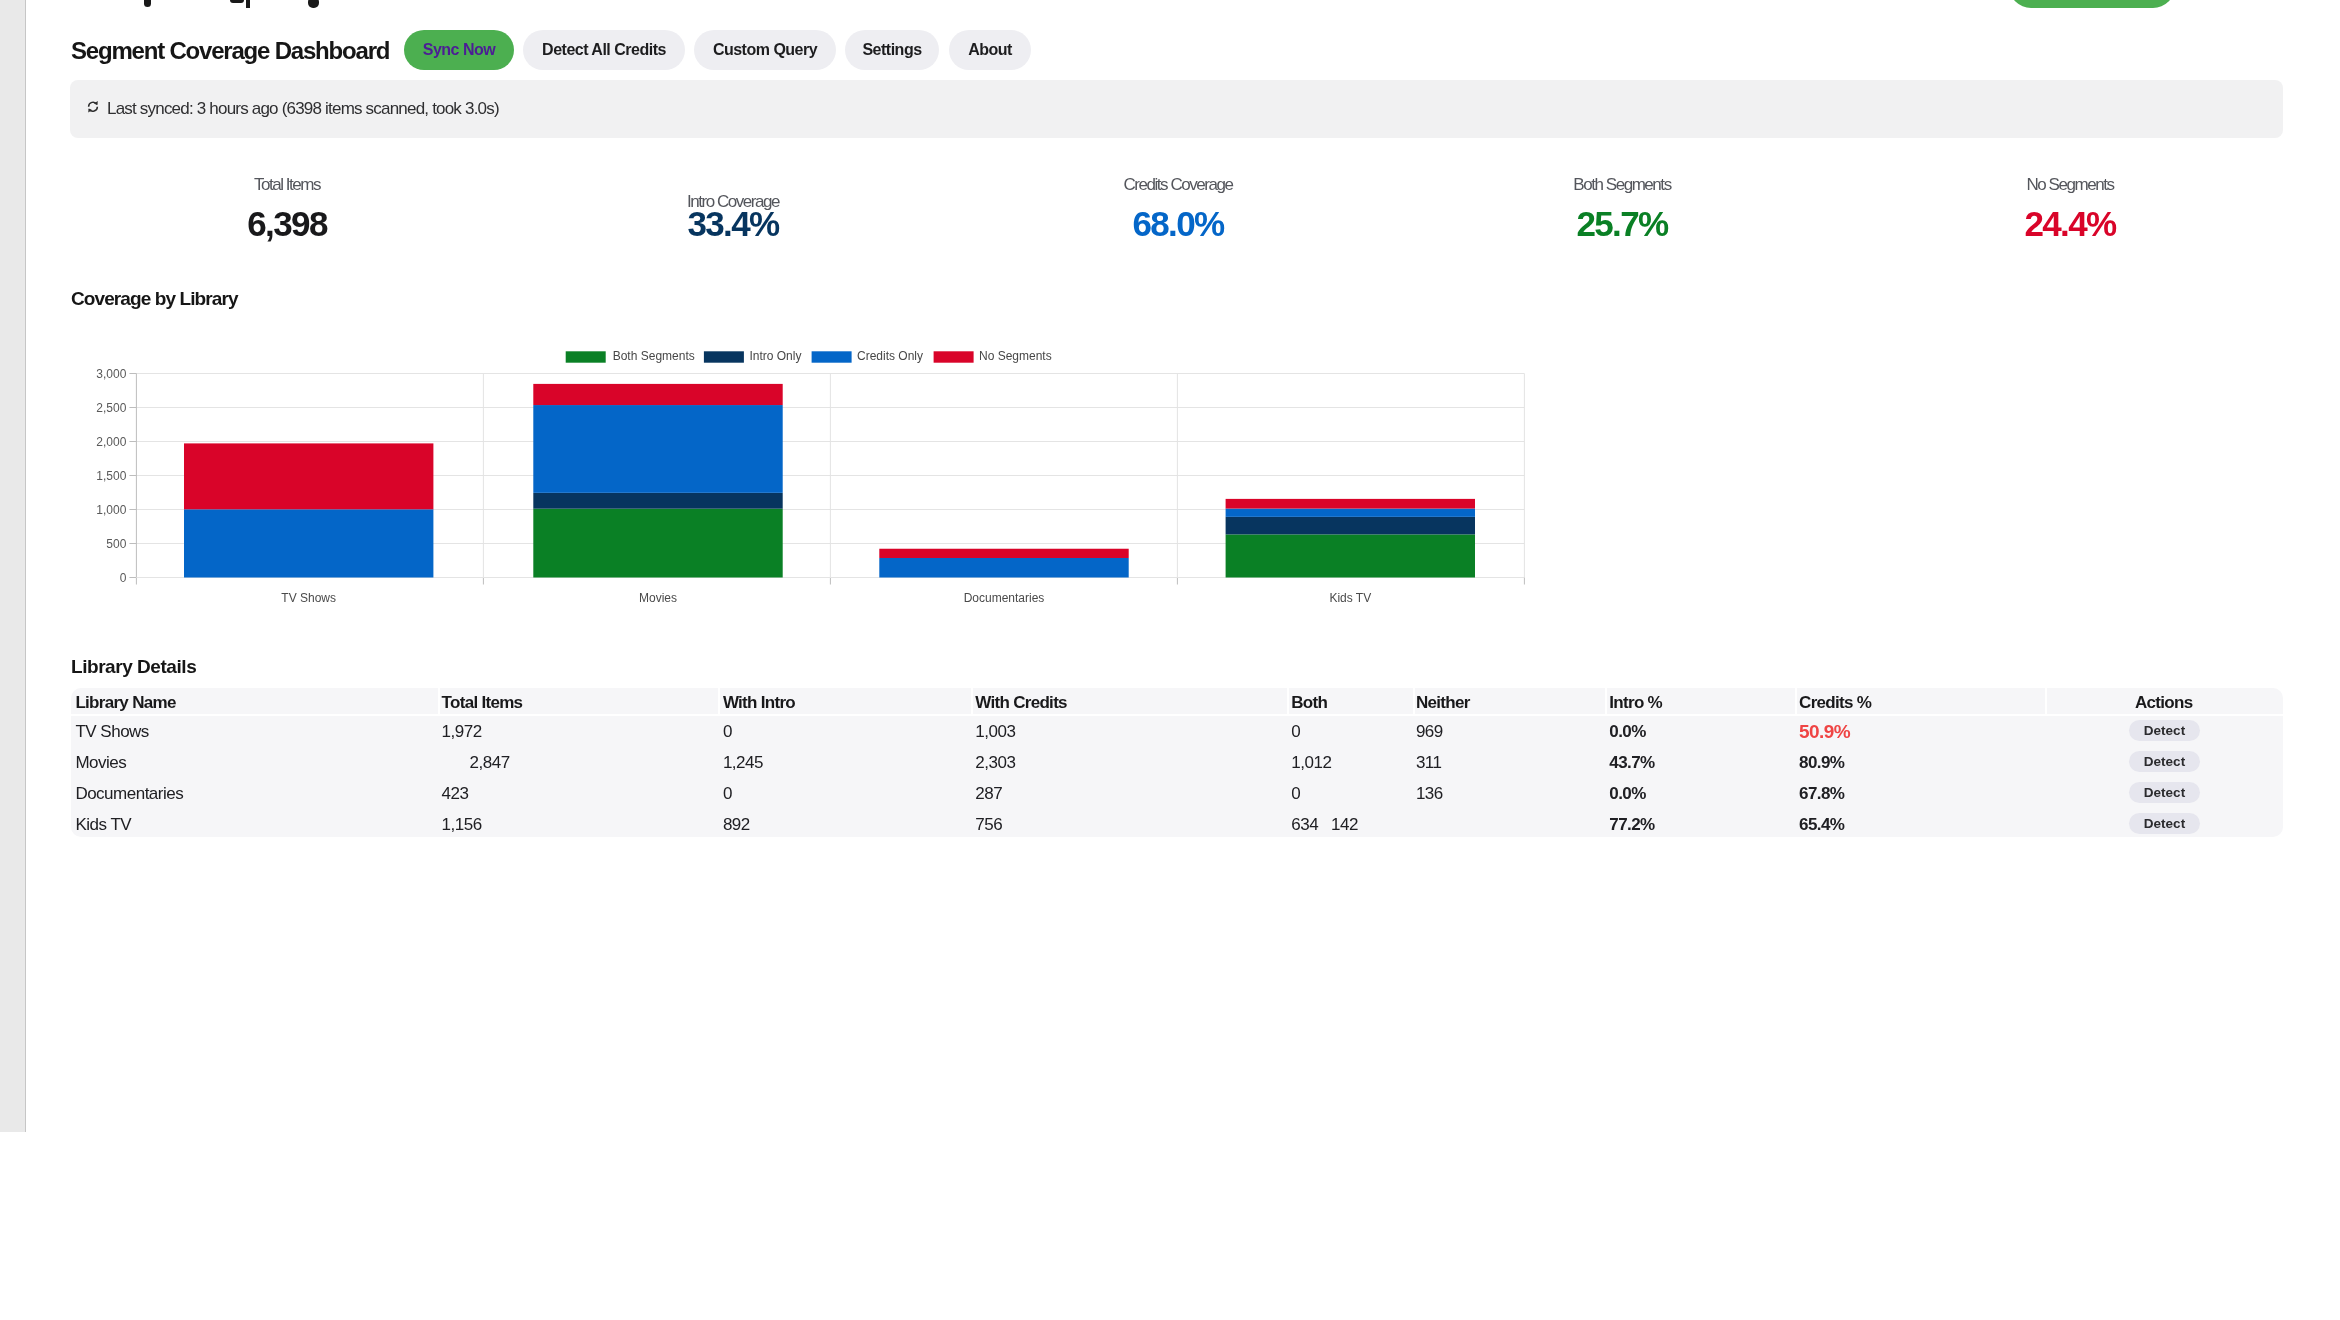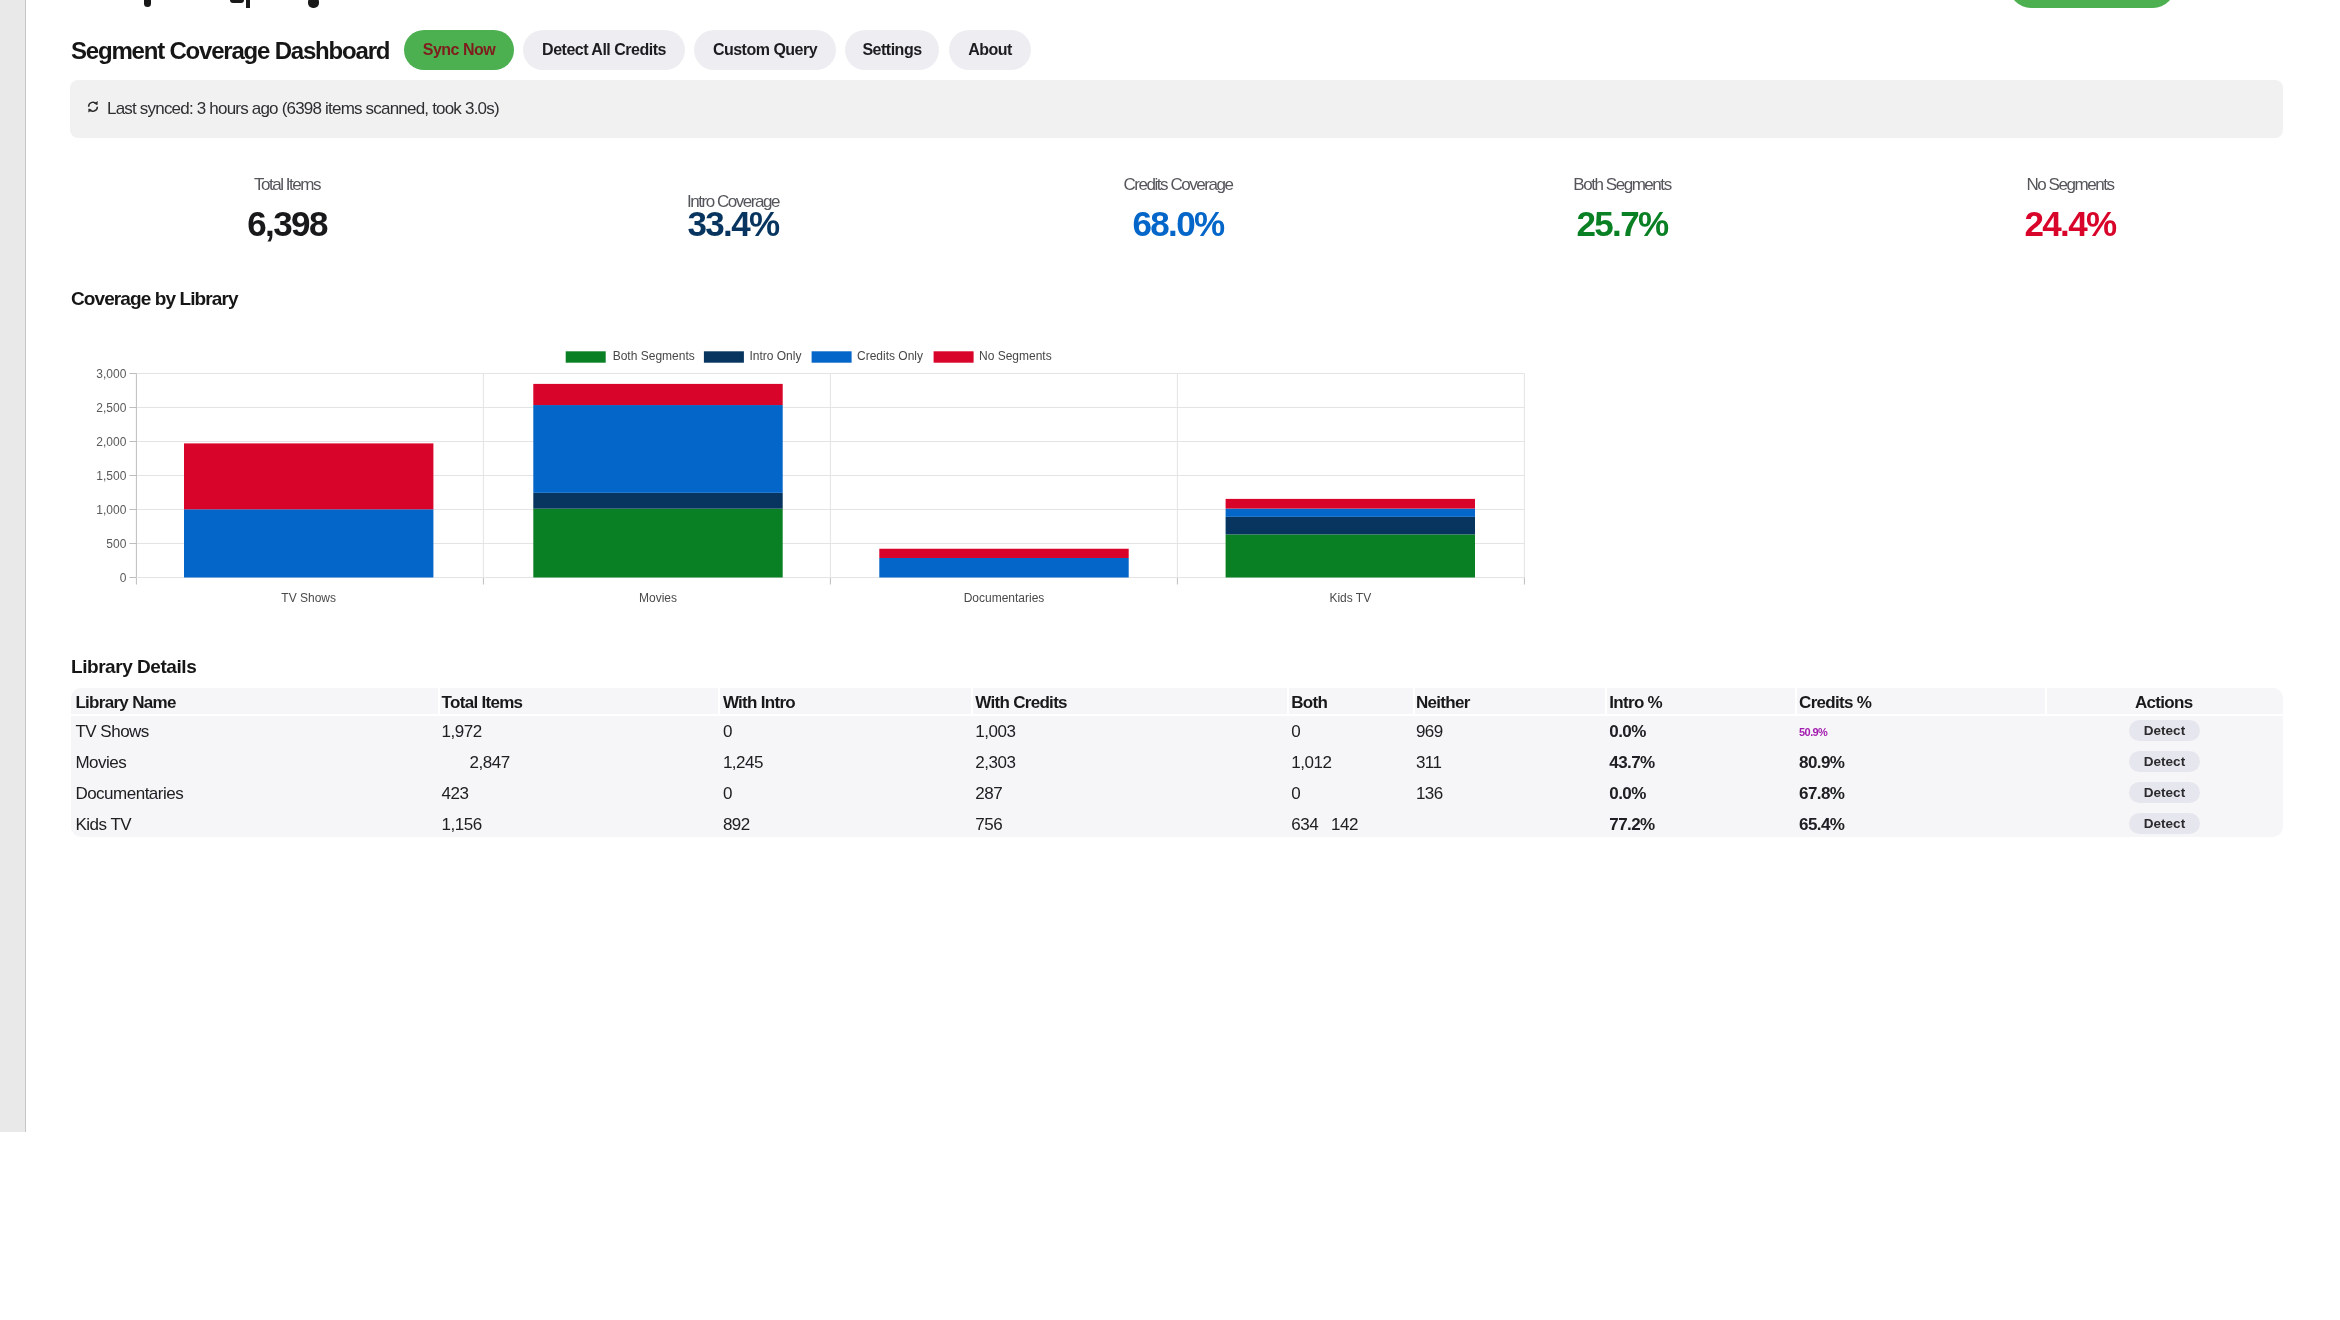--- a/index.html
+++ b/index.html
@@ -15,21 +15,21 @@
 
   <div class="abs" style="left:143.5px;top:-3px;width:7px;height:10px;background:#191919;border-radius:3.5px;"></div>
   <div class="abs" style="left:230px;top:-4px;width:14px;height:7px;background:#191919;border-radius:0 0 3px 3px;"></div>
   <div class="abs" style="left:246px;top:-4px;width:4px;height:12px;background:#191919;"></div>
   <div class="abs" style="left:308px;top:-3px;width:10.5px;height:11px;background:#191919;border-radius:5px;"></div>
 
   <div class="abs" style="left:2009px;top:-36px;width:166px;height:44px;border-radius:22px;background:#4caf50;"></div>
 
   <div class="abs" id="h1" style="left:71px;top:38px;font-size:24px;font-weight:bold;color:#161616;letter-spacing:-1.2px;line-height:25px;">Segment Coverage Dashboard</div>
 
-  <div class="abs pill" id="b1" style="left:404px;top:30px;width:110px;height:40px;border-radius:20px;background:#4caf50;color:#7f1d1d;display:flex;align-items:center;justify-content:center;font-size:16px;font-weight:bold;letter-spacing:-0.5px;">Sync Now</div>
+  <div class="abs pill" id="b1" style="left:404px;top:30px;width:110px;height:40px;border-radius:20px;background:#4caf50;color:#4c1d95;display:flex;align-items:center;justify-content:center;font-size:16px;font-weight:bold;letter-spacing:-0.5px;">Sync Now</div>
   <div class="abs pill" id="b2" style="left:523px;top:30px;width:162px;height:40px;border-radius:20px;background:#eeeef2;color:#1d1d1f;display:flex;align-items:center;justify-content:center;font-size:16px;font-weight:bold;letter-spacing:-0.5px;">Detect All Credits</div>
   <div class="abs pill" id="b3" style="left:694px;top:30px;width:142px;height:40px;border-radius:20px;background:#eeeef2;color:#1d1d1f;display:flex;align-items:center;justify-content:center;font-size:16px;font-weight:bold;letter-spacing:-0.5px;">Custom Query</div>
   <div class="abs pill" id="b4" style="left:845px;top:30px;width:94px;height:40px;border-radius:20px;background:#eeeef2;color:#1d1d1f;display:flex;align-items:center;justify-content:center;font-size:16px;font-weight:bold;letter-spacing:-0.5px;">Settings</div>
   <div class="abs pill" id="b5" style="left:949px;top:30px;width:82px;height:40px;border-radius:20px;background:#eeeef2;color:#1d1d1f;display:flex;align-items:center;justify-content:center;font-size:16px;font-weight:bold;letter-spacing:-0.5px;">About</div>
 
   <div class="abs" style="left:70px;top:80px;width:2213px;height:58px;background:#f1f1f2;border-radius:8px;"></div>
   <svg class="abs" style="left:87px;top:99.5px;" width="12" height="13.5" viewBox="0 0 12 13.5" fill="none">
     <path d="M1.6 6.7 A 4.5 4.5 0 0 1 9.9 4.3" stroke="#2e2e2e" stroke-width="1.5" fill="none"></path>
     <path d="M10.4 6.7 A 4.5 4.5 0 0 1 2.1 9.1" stroke="#2e2e2e" stroke-width="1.5" fill="none"></path>
     <path d="M10.8 1.0 L10.4 5.0 L6.9 3.5 Z" fill="#2e2e2e"></path>
@@ -130,21 +130,21 @@
   <div class="abs" style="left:1609.3px;top:691.5px;font-size:17px;font-weight:bold;color:#19191b;line-height:22px;letter-spacing:-0.7px;">Intro %</div>
   <div class="abs" style="left:1799.1px;top:691.5px;font-size:17px;font-weight:bold;color:#19191b;line-height:22px;letter-spacing:-0.7px;">Credits %</div>
   <div class="abs" style="left:2044.5px;top:691.5px;width:238.5px;text-align:center;font-size:17px;font-weight:bold;color:#19191b;line-height:22px;letter-spacing:-0.7px;">Actions</div>
   <div class="abs" style="left:75.4px;top:720.9px;font-size:17px;font-weight:normal;color:#202024;line-height:22px;letter-spacing:-0.5px;">TV Shows</div>
   <div class="abs" style="left:441.6px;top:720.9px;font-size:17px;font-weight:normal;color:#202024;line-height:22px;letter-spacing:-0.5px;">1,972</div>
   <div class="abs" style="left:722.9px;top:720.9px;font-size:17px;font-weight:normal;color:#202024;line-height:22px;letter-spacing:-0.5px;">0</div>
   <div class="abs" style="left:975.3px;top:720.9px;font-size:17px;font-weight:normal;color:#202024;line-height:22px;letter-spacing:-0.5px;">1,003</div>
   <div class="abs" style="left:1291.3px;top:720.9px;font-size:17px;font-weight:normal;color:#202024;line-height:22px;letter-spacing:-0.5px;">0</div>
   <div class="abs" style="left:1415.9px;top:720.9px;font-size:17px;font-weight:normal;color:#202024;line-height:22px;letter-spacing:-0.5px;">969</div>
   <div class="abs" style="left:1609.3px;top:720.9px;font-size:17px;font-weight:bold;color:#202024;line-height:22px;letter-spacing:-0.6px;">0.0%</div>
-  <div class="abs" style="left:1799.1px;top:720.9px;font-size:11px;font-weight:bold;color:#a21caf;line-height:22px;letter-spacing:-0.6px;">50.9%</div>
+  <div class="abs" style="left:1799.1px;top:720.9px;font-size:19px;font-weight:bold;color:#ef4444;line-height:22px;letter-spacing:-0.6px;">50.9%</div>
   <div class="abs" style="left:2129px;top:720.2px;width:71px;height:21px;border-radius:11px;background:#e6e6ee;display:flex;align-items:center;justify-content:center;font-size:13.5px;font-weight:bold;color:#2b2b2e;">Detect</div>
   <div class="abs" style="left:75.4px;top:751.8px;font-size:17px;font-weight:normal;color:#202024;line-height:22px;letter-spacing:-0.5px;">Movies</div>
   <div class="abs" style="left:441.6px;top:751.8px;font-size:17px;font-weight:normal;color:#202024;line-height:22px;letter-spacing:-0.5px;margin-left:28px;">2,847</div>
   <div class="abs" style="left:722.9px;top:751.8px;font-size:17px;font-weight:normal;color:#202024;line-height:22px;letter-spacing:-0.5px;">1,245</div>
   <div class="abs" style="left:975.3px;top:751.8px;font-size:17px;font-weight:normal;color:#202024;line-height:22px;letter-spacing:-0.5px;">2,303</div>
   <div class="abs" style="left:1291.3px;top:751.8px;font-size:17px;font-weight:normal;color:#202024;line-height:22px;letter-spacing:-0.5px;">1,012</div>
   <div class="abs" style="left:1415.9px;top:751.8px;font-size:17px;font-weight:normal;color:#202024;line-height:22px;letter-spacing:-0.5px;">311</div>
   <div class="abs" style="left:1609.3px;top:751.8px;font-size:17px;font-weight:bold;color:#202024;line-height:22px;letter-spacing:-0.6px;">43.7%</div>
   <div class="abs" style="left:1799.1px;top:751.8px;font-size:17px;font-weight:bold;color:#202024;line-height:22px;letter-spacing:-0.6px;">80.9%</div>
   <div class="abs" style="left:2129px;top:751.1px;width:71px;height:21px;border-radius:11px;background:#e6e6ee;display:flex;align-items:center;justify-content:center;font-size:13.5px;font-weight:bold;color:#2b2b2e;">Detect</div>

